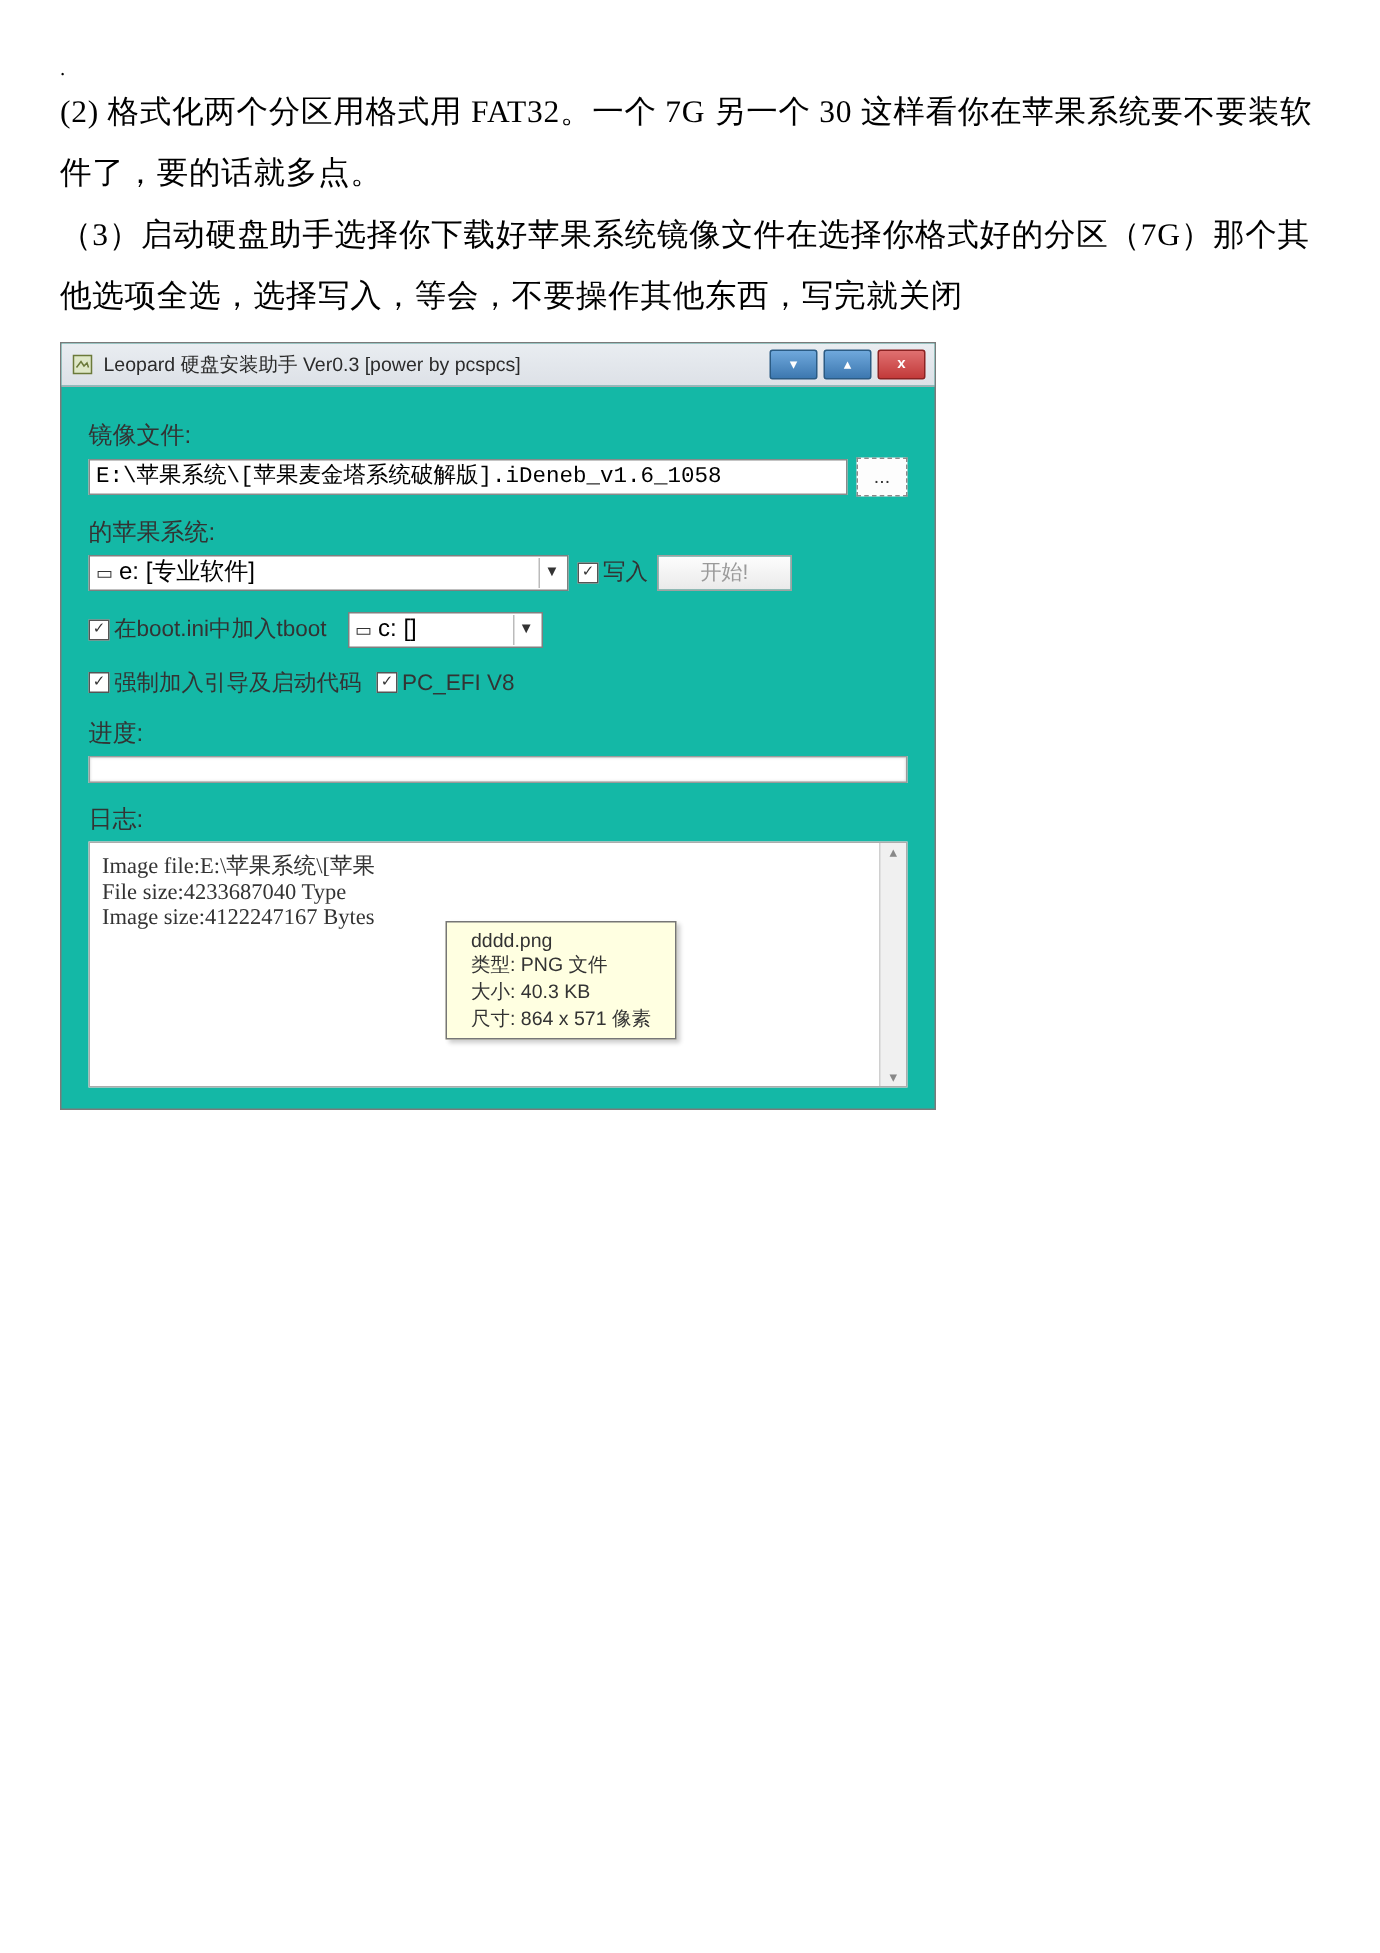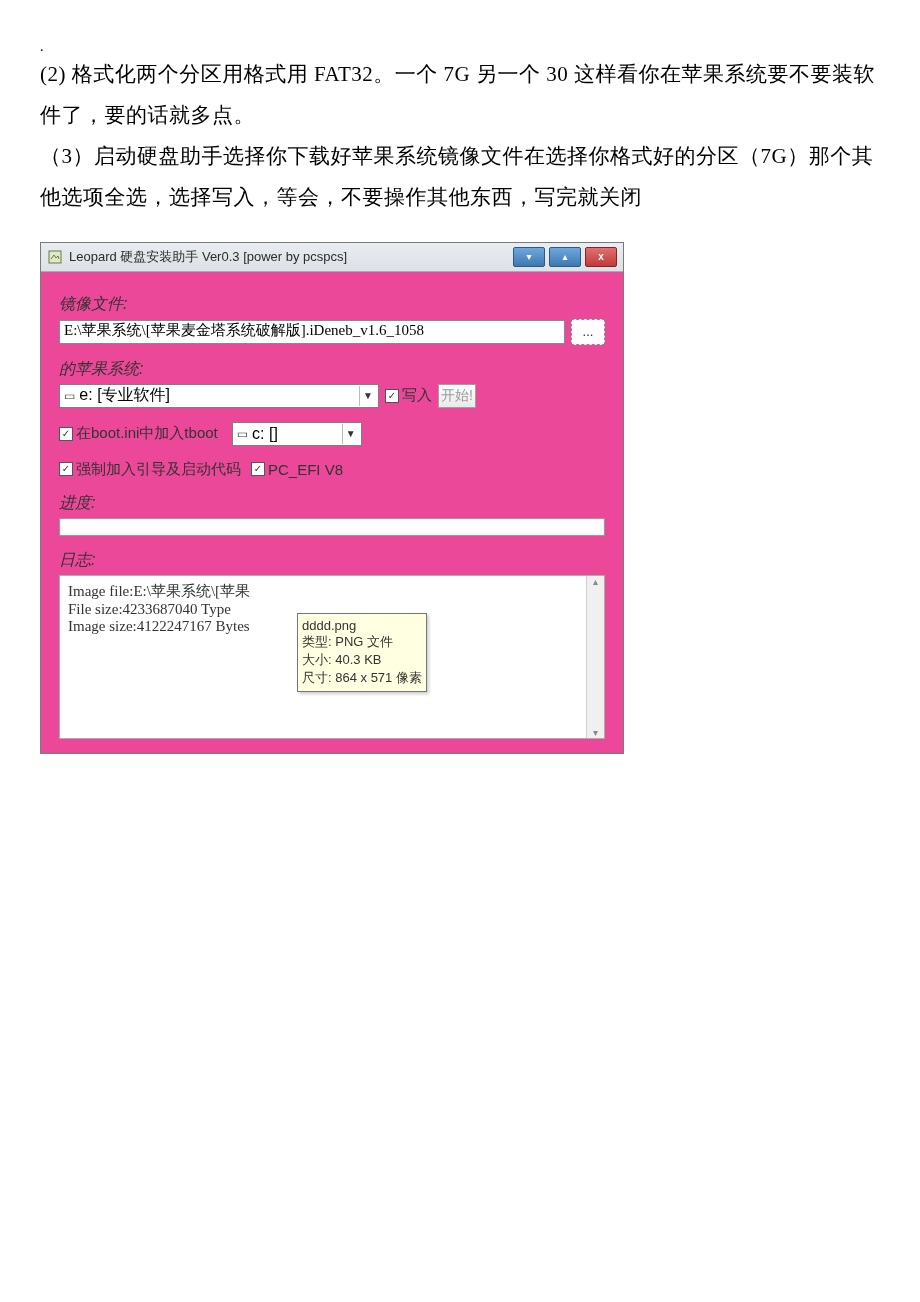--- a/index.html
+++ b/index.html
@@ -22,23 +22,23 @@
     font-size: 14px;
     line-height: 1;
   }
   .article a {
     color: #0645ad;
     text-decoration: underline;
   }
   
   .window {
     width: 582px;
-    margin-top: 24px;
+    margin-top: 10px;
     border: 1px solid #7a7a7a;
-    background: #ec4899;
+    background: #14b8a6;
     font-family: "Microsoft YaHei", Tahoma, Arial, sans-serif;
     font-size: 14px;
     color: #333;
   }
   .titlebar {
     height: 28px;
     background: linear-gradient(#e9edf1, #dde1e7);
     border-bottom: 1px solid #a8acb1;
     display: flex;
     align-items: center;
@@ -66,31 +66,31 @@
     color:#fff; font-size:10px;
   }
   .tb-close {
     background: linear-gradient(#e07070,#c23a3a);
     border-color:#8b2222;
     font-weight:bold;
   }
   .client {
     padding: 22px 18px 14px 18px;
   }
-  .label { font-size:16px; color:#333; margin-bottom:4px;font-style:italic; }
+  .label { font-size:16px; color:#333; margin-bottom:4px; }
   .row { margin-bottom: 14px; }
   .field-wrap { display:flex; align-items:center; gap:6px; }
   .textfield {
     flex:1;
     height:24px;
     border:1px solid #8a8a8a;
     background:#fff;
     font-size:15px;
     padding:0 4px;
-    font-family: Liberation Serif, serif;
+    font-family: Liberation Mono, monospace;
     color:#000;
     box-sizing:border-box;
     white-space:nowrap;
     overflow:hidden;
   }
   .browse-btn {
     width:32px; height:24px;
     border:1px dashed #8a8a8a;
     background:#fdfdfd;
     display:flex; align-items:center; justify-content:center;
@@ -109,21 +109,21 @@
     width:16px; height:20px;
     border-left:1px solid #bbb;
     display:flex; align-items:center; justify-content:center;
     font-size:10px;
     color:#333;
   }
   .combo-text { flex:1; font-size:16px; color:#000; }
   .checkbox { display:inline-flex; align-items:center; gap:3px; font-size:15px; }
   .checkbox .box { width:12px; height:12px; border:1px solid #555; background:#fff; display:inline-flex; align-items:center; justify-content:center; font-size:10px; line-height:1; }
   .btn-start {
-    height:24px; padding:0 2px;
+    height:24px; padding:0 28px;
     border:1px solid #a0a0a0;
     background:linear-gradient(#fdfdfd,#eaeaea);
     color:#9a9a9a; font-size:14px;
   }
   .progress {
     height:16px;
     border:1px solid #9b9b9b;
     background:#fff;
     box-shadow: inset 0 0 2px #ccc;
   }
@@ -140,24 +140,24 @@
   }
   .log-box .scroll {
     position:absolute; right:0; top:0; bottom:0; width:17px;
     background:#f0f0f0; border-left:1px solid #d0d0d0;
     display:flex; flex-direction:column; justify-content:space-between;
     align-items:center; font-size:10px; color:#888;
   }
   .tooltip {
     position:absolute;
     left: 256px;  
-    top: 341px;
+    top: 356px;
     background:#ffffe1;
     border:1px solid #767676;
-    padding:4px 4px;
+    padding:4px 16px;
     font-size:13px;
     color:#333;
     box-shadow: 2px 2px 3px rgba(0,0,0,.2);
     font-family: Tahoma, Arial, sans-serif;
     z-index:5;
     white-space:nowrap;
   }
 </style>
 </head>
 <body>

